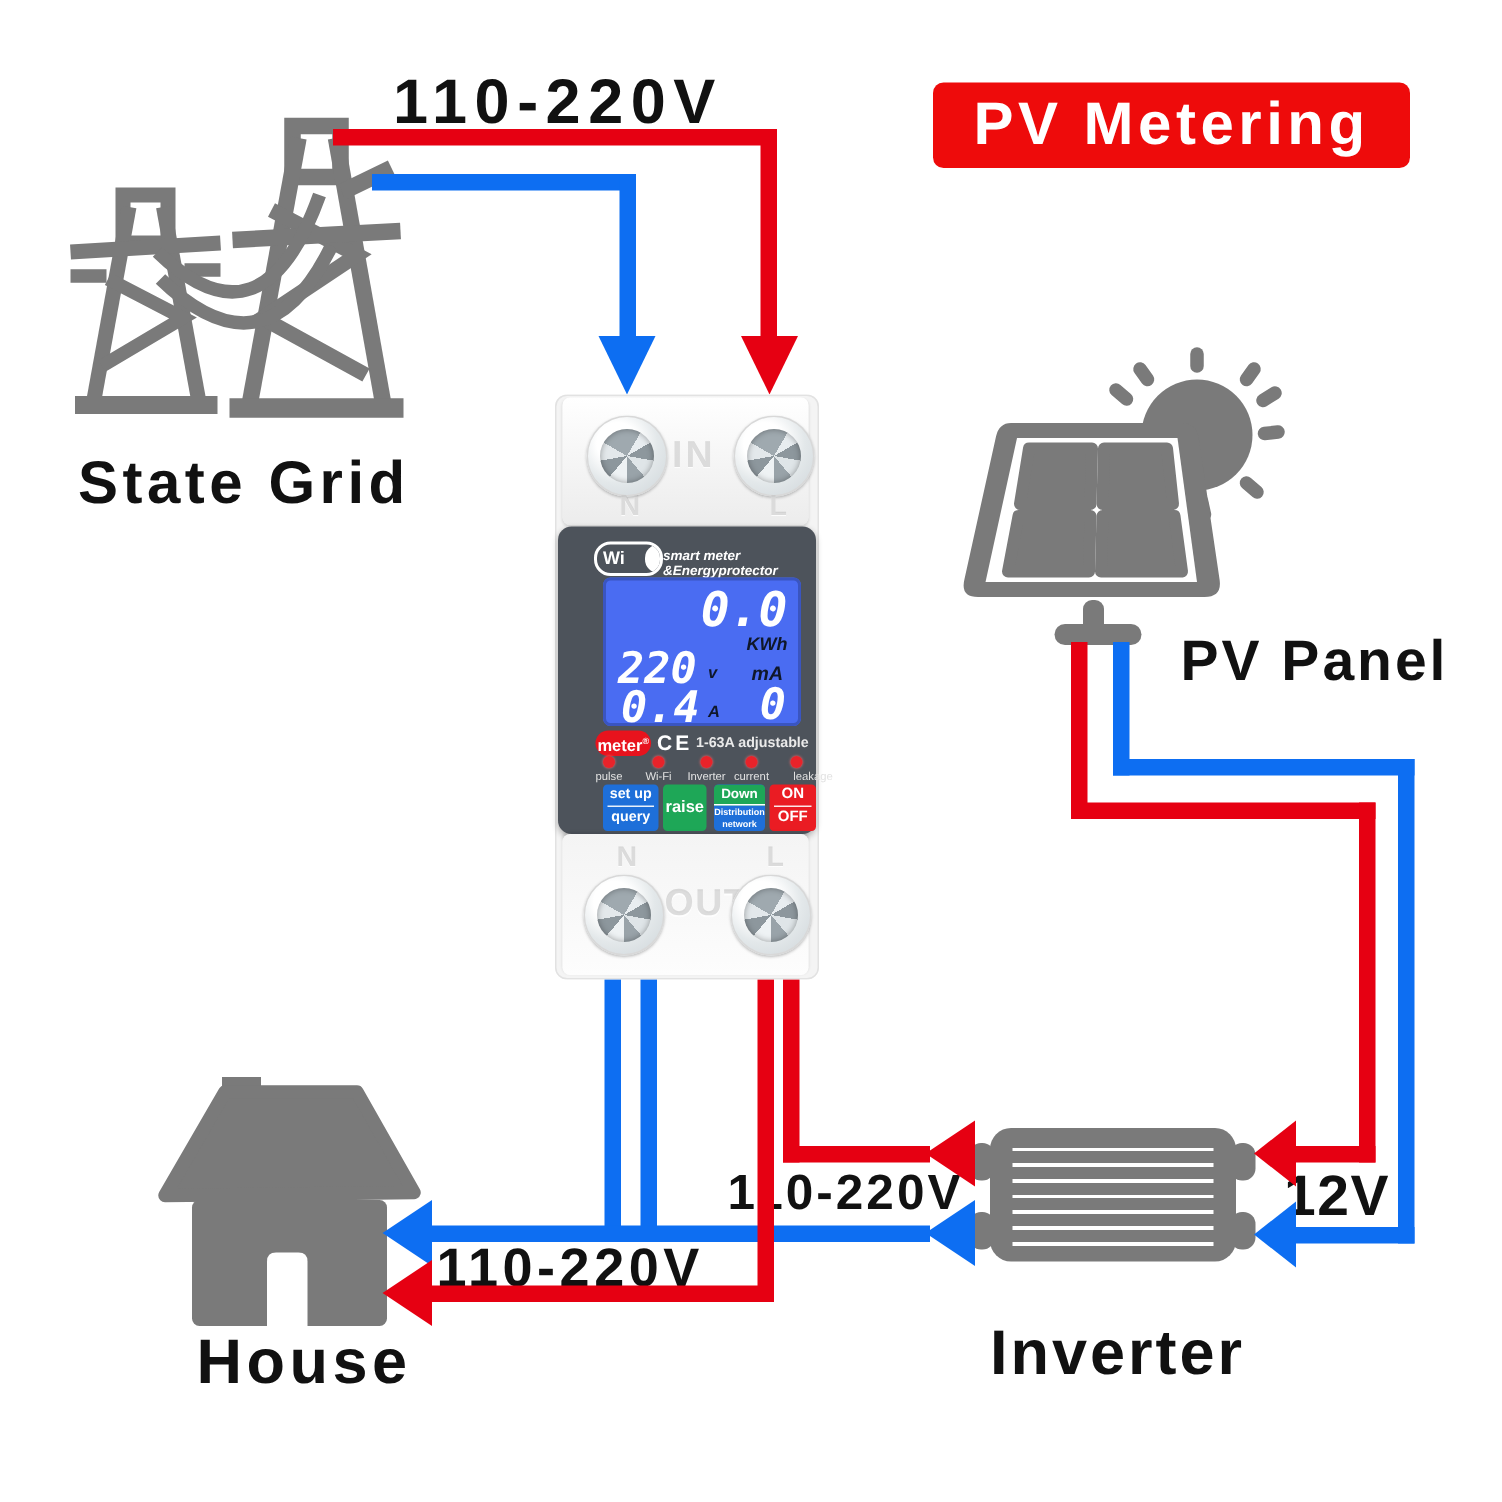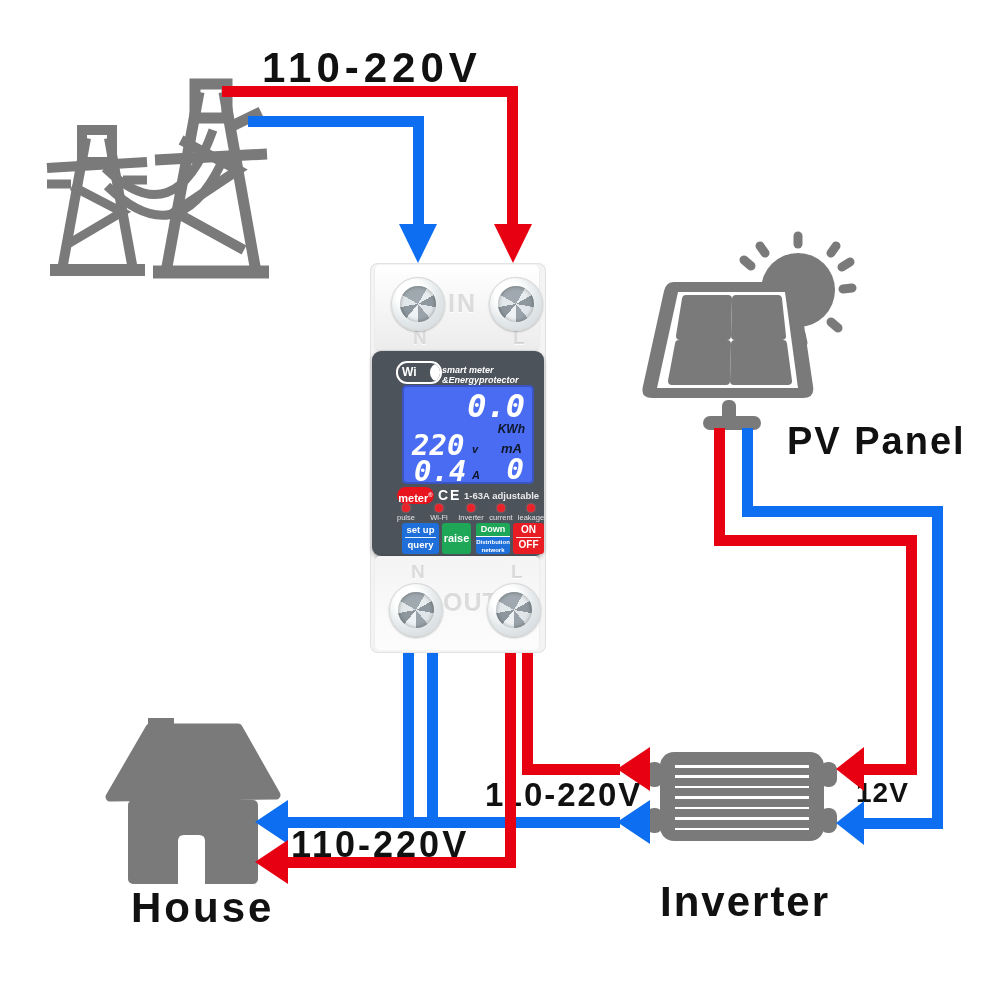--- a/index.html
+++ b/index.html
@@ -65,27 +65,31 @@
   
   svg{position:absolute;}
 </style>
 </head>
 <body>
 
 <div id="stage">
 
   <div class="biglabel" style="left:262px;top:44px;font-size:42px;letter-spacing:5px;">110-220V</div>
 
-
+  <div id="banner">
+    <span>PV Metering</span>
+  </div>
+
+  <div class="biglabel" style="left:52px;top:300px;font-size:40px;letter-spacing:3px;">State Grid</div>
 
   <div class="biglabel" style="left:787px;top:420px;font-size:38px;letter-spacing:2px;">PV Panel</div>
 
   <div class="biglabel" style="left:485px;top:776px;font-size:33px;letter-spacing:2px;z-index:3;">110-220V</div>
 
-  <div class="biglabel" style="left:856px;top:777px;font-size:28px;letter-spacing:1px;z-index:3;">12V</div>
+  <div class="biglabel" style="left:856px;top:777px;font-size:38px;letter-spacing:1px;z-index:3;">12V</div>
 
   <div class="biglabel" style="left:291px;top:824px;font-size:36px;letter-spacing:3px;">110-220V</div>
 
   <div class="biglabel" style="left:660px;top:878px;font-size:42px;letter-spacing:2px;">Inverter</div>
 
   <div class="biglabel" style="left:131px;top:884px;font-size:42px;letter-spacing:3px;">House</div>
 
   <svg style="left:25px;top:68px;z-index:2" width="250" height="225" viewBox="0 0 250 225" fill="none" stroke="#7a7a7a">
 
     <rect x="170" y="16" width="32" height="34" stroke-width="11"></rect>
@@ -222,21 +226,21 @@
 
       <div class="led" style="left:30px;"></div>
       <div class="led" style="left:63px;"></div>
       <div class="led" style="left:95px;"></div>
       <div class="led" style="left:125px;"></div>
       <div class="led" style="left:155px;"></div>
       <div class="ledlabel" style="left:14px;">pulse</div>
       <div class="ledlabel" style="left:47px;">Wi-Fi</div>
       <div class="ledlabel" style="left:79px;">Inverter</div>
       <div class="ledlabel" style="left:109px;">current</div>
-      <div class="ledlabel" style="left:139px;">leakage</div>
+      <div class="ledlabel" style="left:150px;">leakage</div>
 
       <div class="btn" style="left:30px;width:37px;background:#1e6fd9;font-size:9.5px;line-height:14px;">
         <div>set up</div>
         <div class="divline"></div>
         <div>query</div>
       </div>
       <div class="btn" style="left:70px;width:29px;background:#1ea757;font-size:11px;line-height:31px;">
         <div>raise</div>
       </div>
       <div class="btn" style="left:104px;width:34px;background:#1e6fd9;font-size:9px;overflow:hidden;">

